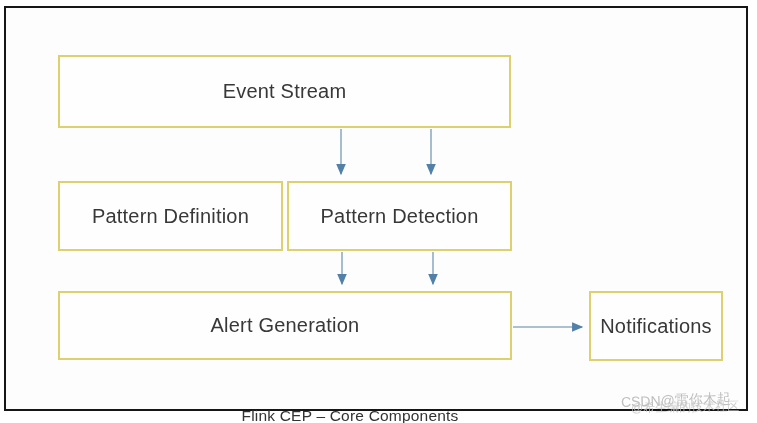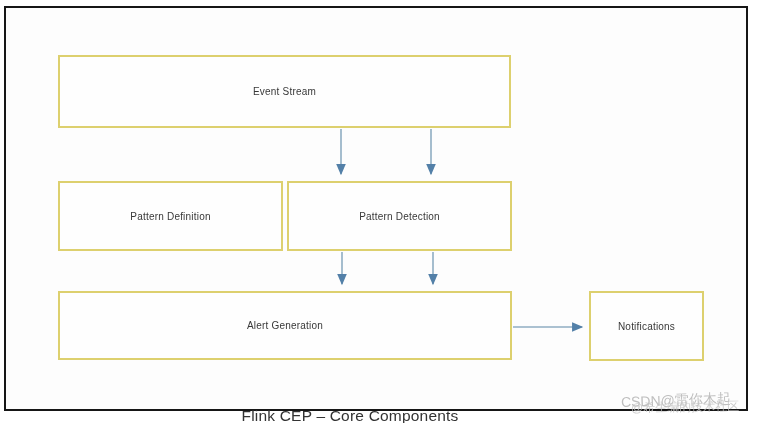--- a/index.html
+++ b/index.html
@@ -27,28 +27,28 @@
   }
   .node {
     position: absolute;
     box-sizing: border-box;
     border: 2px solid #ddd06e;
     background: #fefefe;
     display: flex;
     align-items: center;
     justify-content: center;
     color: #383838;
-    font-size: 10px;
+    font-size: 20px;
     letter-spacing: 0.2px;
   }
   #node-event-stream     { left: 58px;  top: 55px;  width: 453px; height: 73px; }
   #node-pattern-definition { left: 58px;  top: 181px; width: 225px; height: 70px; }
   #node-pattern-detection  { left: 287px; top: 181px; width: 225px; height: 70px; }
   #node-alert-generation   { left: 58px;  top: 291px; width: 454px; height: 69px; text-align: center; }
-  #node-notifications      { left: 589px; top: 291px; width: 115px; height: 70px; }
+  #node-notifications      { left: 589px; top: 291px; width: 134px; height: 70px; }
 
   .edges-svg {
     position: absolute;
     left: 0;
     top: 0;
     width: 757px;
     height: 423px;
     pointer-events: none;
   }
   .caption {

